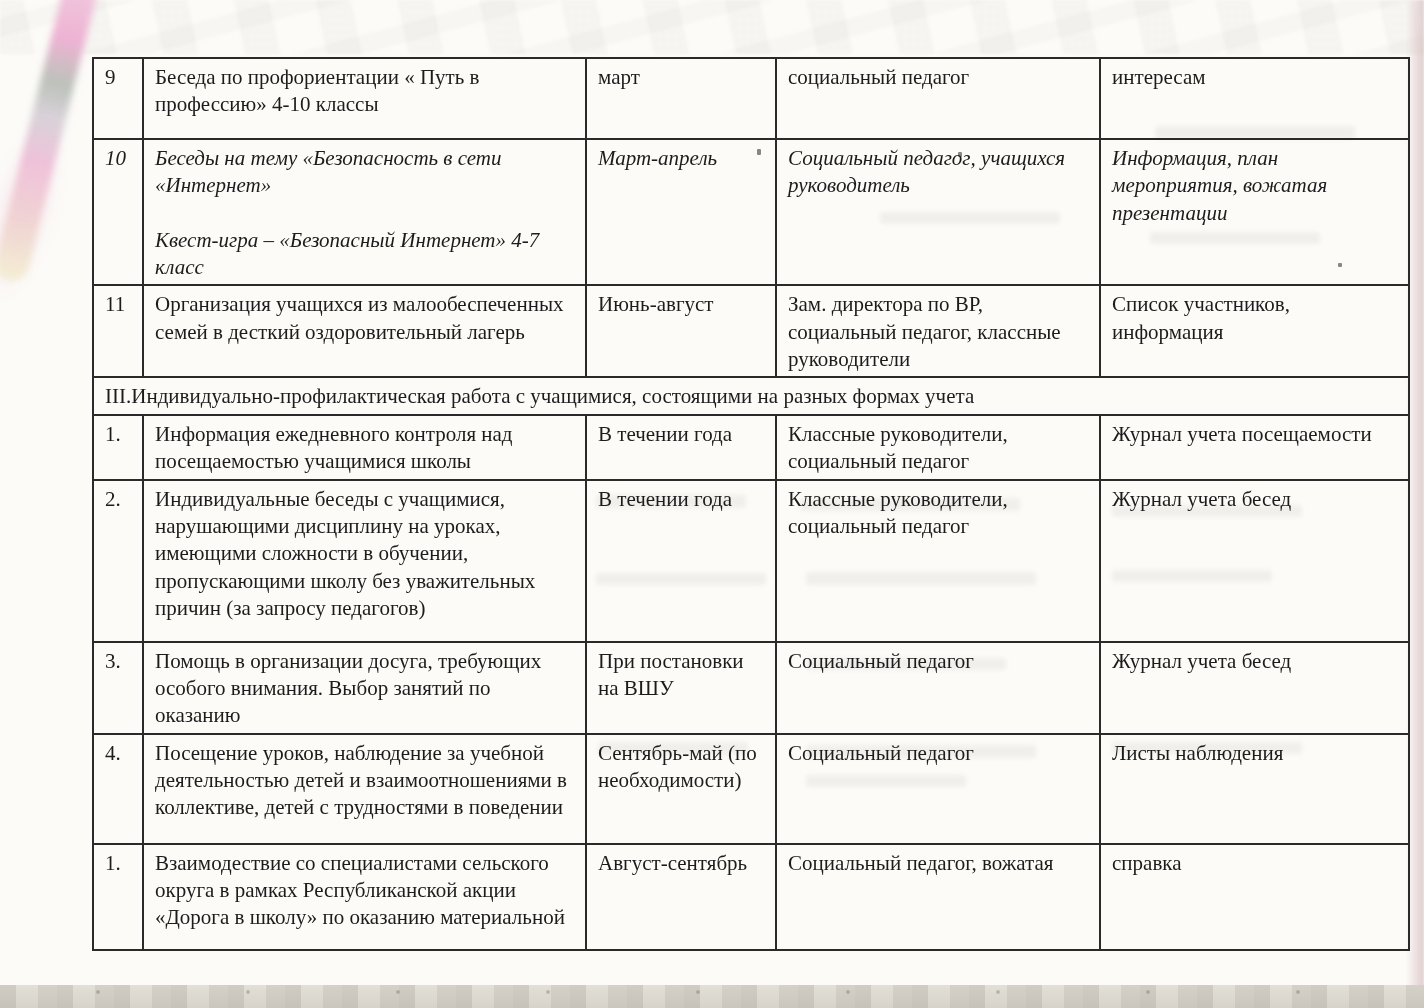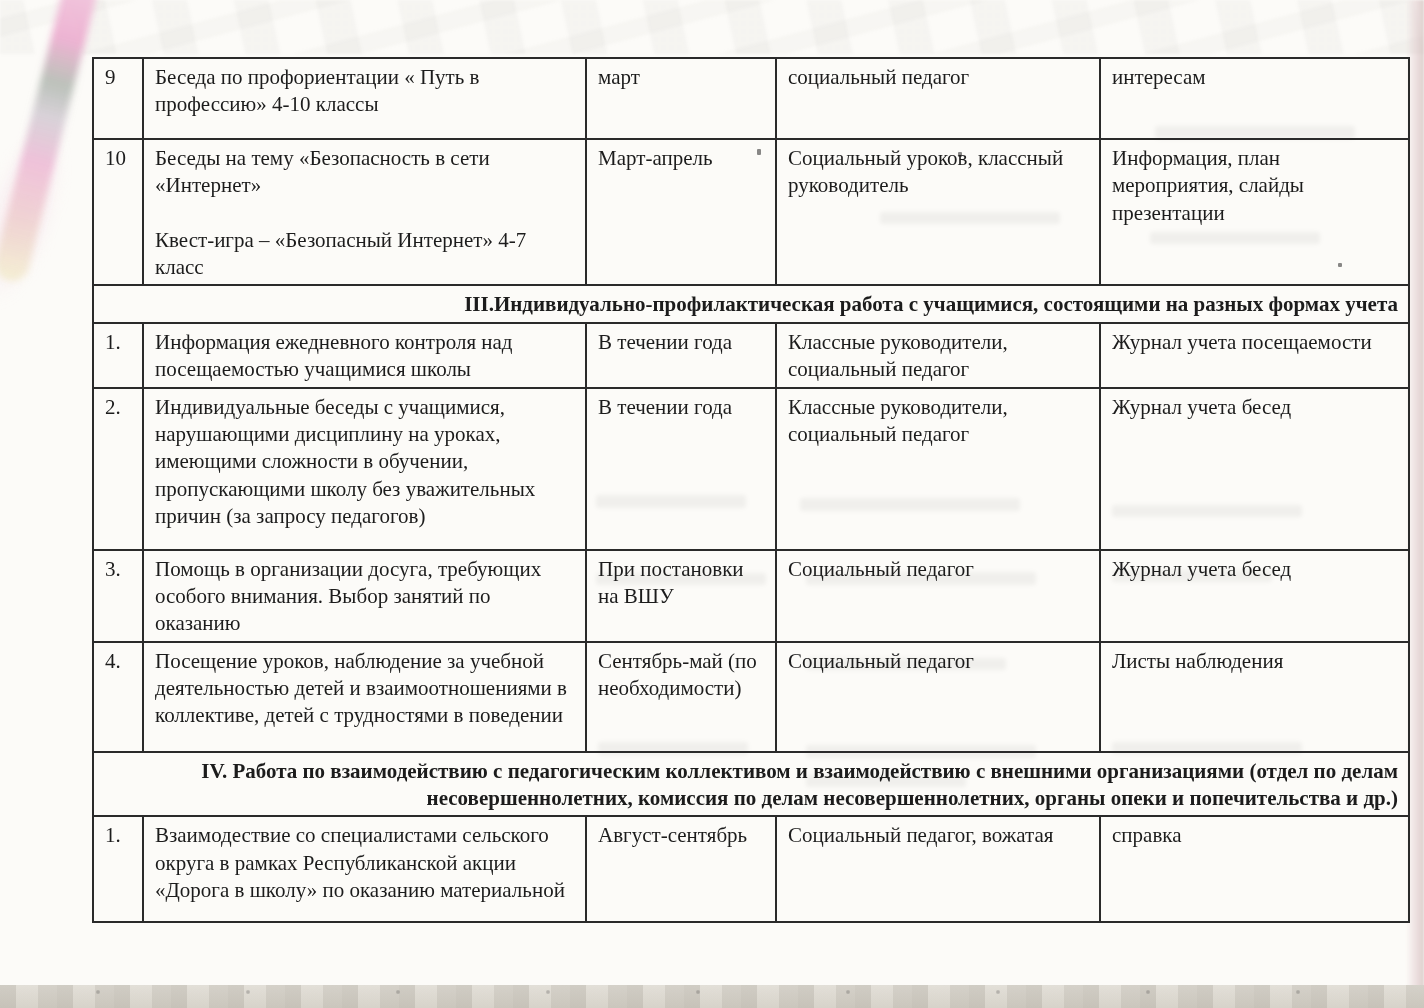--- a/index.html
+++ b/index.html
@@ -60,21 +60,21 @@
   }
   table.plan td{
     border:2px solid var(--table-border,#2a2a2a);
     vertical-align:top;overflow:hidden;
     padding:5px 10px 3px 11px;
     font-size:21px;line-height:1.3;
     white-space:pre-line;
   }
   td.cell-num{padding-left:9px;}
   td.section-cell{
-    text-align:right;font-weight:bold;font-size:22px;line-height:1.28;
+    text-align:left;font-weight:normal;font-size:22px;line-height:1.28;
     padding-top:2px;padding-bottom:2px;vertical-align:middle;white-space:normal;
   }
   
   .smear{position:absolute;background:#7c7c78;opacity:.09;filter:blur(2px);border-radius:3px;}
   .speck{position:absolute;width:4px;height:6px;background:#3a3a3a;opacity:.6;border-radius:1px;}
 </style>
 </head>
 <body>
 
 <div class="page">
@@ -114,28 +114,35 @@
       <col style="width:309px">
     </colgroup>
     <tbody>
         <tr style="height: 81px;">
           <td class="cell cell-num">9</td>
           <td class="cell cell-activity">Беседа по профориентации « Путь в профессию» 4-10 классы</td>
           <td class="cell cell-timing">март</td>
           <td class="cell cell-responsible">социальный педагог</td>
           <td class="cell cell-outcome">интересам</td>
         </tr>
-        <tr style="height: 145px;">
+        <tr style="height: 145px; font-style: italic;">
           <td class="cell cell-num">10</td>
           <td class="cell cell-activity">Беседы на тему «Безопасность в сети «Интернет»
 
 Квест-игра – «Безопасный Интернет» 4-7 класс</td>
           <td class="cell cell-timing">Март-апрель</td>
-          <td class="cell cell-responsible">Социальный уроков, классный руководитель</td>
-          <td class="cell cell-outcome">Информация, план мероприятия, слайды презентации</td>
+          <td class="cell cell-responsible">Социальный педагог, учащихся руководитель</td>
+          <td class="cell cell-outcome">Информация, план мероприятия, вожатая презентации</td>
+        </tr>
+        <tr style="height: 75px;">
+          <td class="cell cell-num">11</td>
+          <td class="cell cell-activity">Организация учащихся из малообеспеченных семей в десткий оздоровительный лагерь</td>
+          <td class="cell cell-timing">Июнь-август</td>
+          <td class="cell cell-responsible">Зам. директора по ВР, социальный педагог, классные руководители</td>
+          <td class="cell cell-outcome">Список участников, информация</td>
         </tr>
         <tr style="height: 33px;">
           <td colspan="5" class="section-cell">III.Индивидуально-профилактическая работа с учащимися, состоящими на разных формах учета</td>
         </tr>
         <tr style="height: 65px;">
           <td class="cell cell-num">1.</td>
           <td class="cell cell-activity">Информация ежедневного контроля над посещаемостью учащимися школы</td>
           <td class="cell cell-timing">В течении года</td>
           <td class="cell cell-responsible">Классные руководители, социальный педагог</td>
           <td class="cell cell-outcome">Журнал учета посещаемости</td>
@@ -154,23 +161,20 @@
           <td class="cell cell-responsible">Социальный педагог</td>
           <td class="cell cell-outcome">Журнал учета бесед</td>
         </tr>
         <tr style="height: 110px;">
           <td class="cell cell-num">4.</td>
           <td class="cell cell-activity">Посещение уроков, наблюдение за учебной деятельностью детей и взаимоотношениями в коллективе, детей с трудностями в поведении</td>
           <td class="cell cell-timing">Сентябрь-май (по необходимости)</td>
           <td class="cell cell-responsible">Социальный педагог</td>
           <td class="cell cell-outcome">Листы наблюдения</td>
         </tr>
-        <tr style="height: 60px;">
-          <td colspan="5" class="section-cell">IV. Работа по взаимодействию с педагогическим коллективом и взаимодействию с внешними организациями (отдел по делам несовершеннолетних, комиссия по делам несовершеннолетних, органы опеки и попечительства и др.)</td>
-        </tr>
         <tr style="height: 106px;">
           <td class="cell cell-num">1.</td>
           <td class="cell cell-activity">Взаимодествие со специалистами сельского округа в рамках Республиканской акции «Дорога в школу» по оказанию материальной</td>
           <td class="cell cell-timing">Август-сентябрь</td>
           <td class="cell cell-responsible">Социальный педагог, вожатая</td>
           <td class="cell cell-outcome">справка</td>
         </tr>
       </tbody>
   </table>
 

